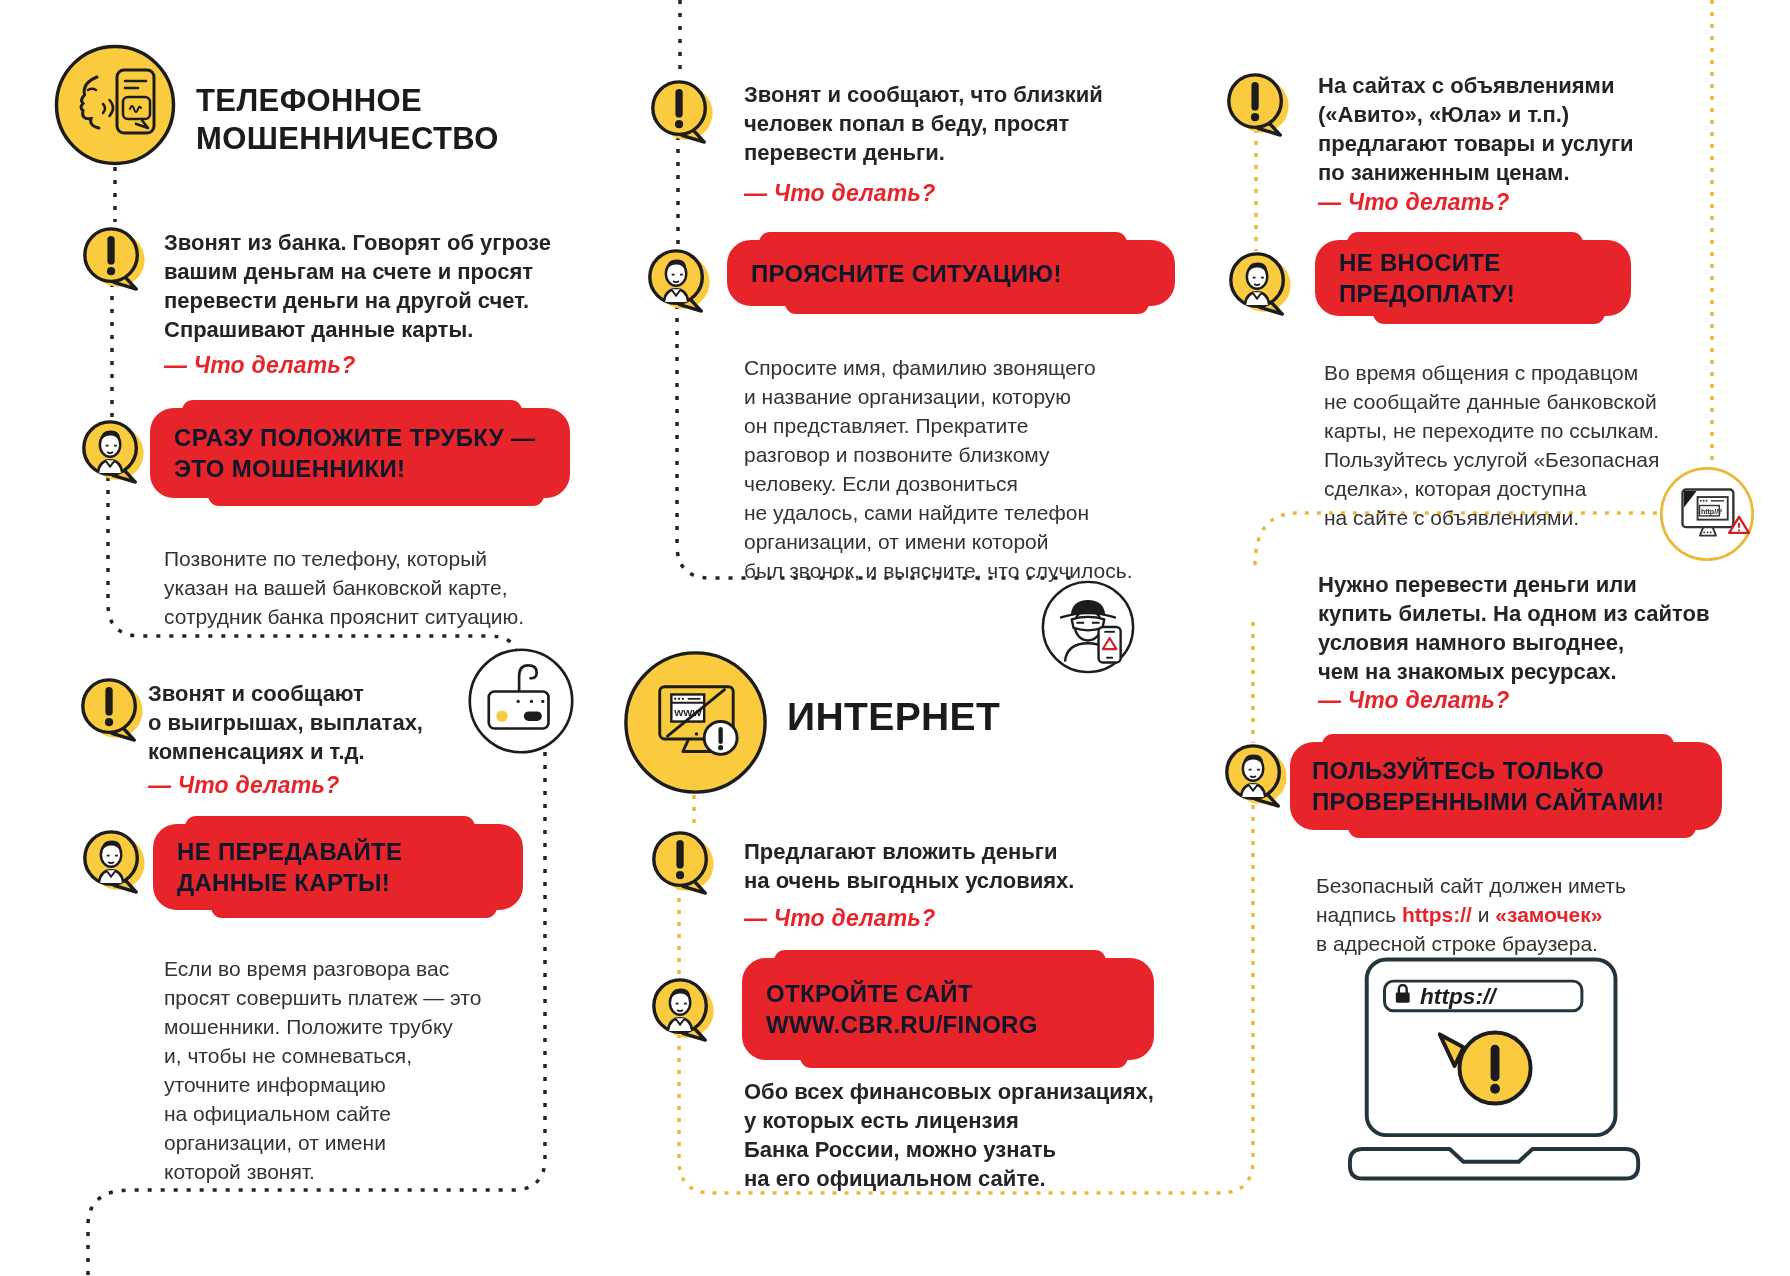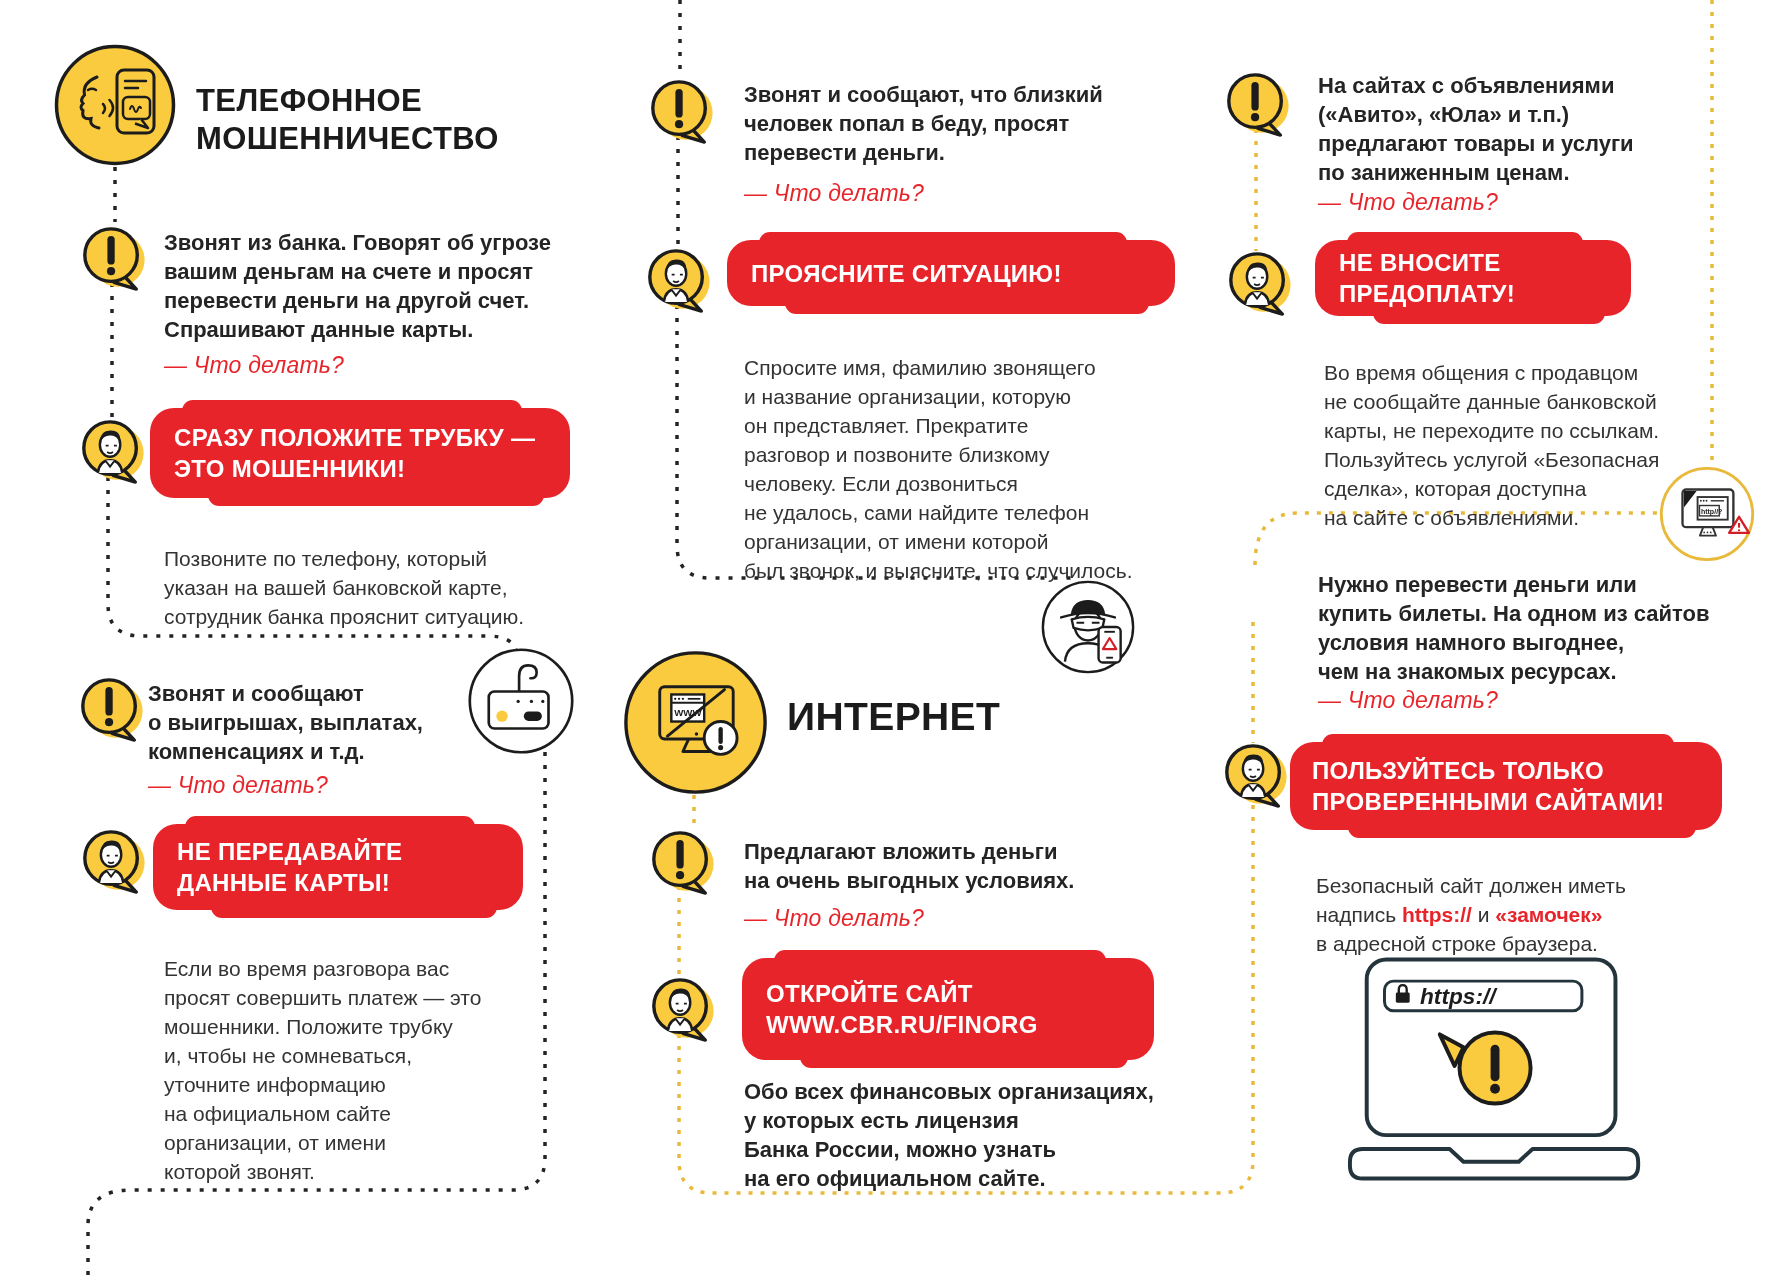--- a/index.html
+++ b/index.html
@@ -6,23 +6,23 @@
   body{
     width:1790px;height:1276px;position:relative;overflow:hidden;
     background:#ffffff;color:#242424;
     font-family:"Liberation Sans","DejaVu Sans",sans-serif;
   }
   .abs{position:absolute;}
   .prel{white-space:pre-line;}
   .title{font-weight:800;font-size:31px;line-height:38px;color:#1b1b1b;letter-spacing:.4px;}
   .warn-text{font-weight:bold;font-size:22px;line-height:29px;color:#242424;}
   .advice{font-size:21px;line-height:29px;color:#333333;font-weight:400;margin-top:28px;}
-  .q{font-weight:normal;font-style:italic;font-size:23px;color:#E8242B;letter-spacing:.2px;}
+  .q{font-weight:bold;font-style:italic;font-size:23px;color:#E8242B;letter-spacing:.2px;}
   .banner{
-    background:#E8242B;color:#ffffff;font-weight:800;font-size:24px;line-height:31px;
+    background:#E8242B;color:#0f172a;font-weight:800;font-size:24px;line-height:31px;
     border-radius:24px;display:flex;align-items:center;padding:0 24px;letter-spacing:.3px;
     position:absolute;
   }
   .banner::before{content:"";position:absolute;left:32px;right:48px;top:-8px;height:22px;background:#E8242B;border-radius:13px;}
   .banner::after{content:"";position:absolute;left:58px;right:26px;bottom:-8px;height:22px;background:#E8242B;border-radius:13px;}
   .banner .bt{position:relative;z-index:2;}
   svg{display:block;}
   .red-b{color:#E8242B;font-weight:bold;}
 </style>
 </head>

